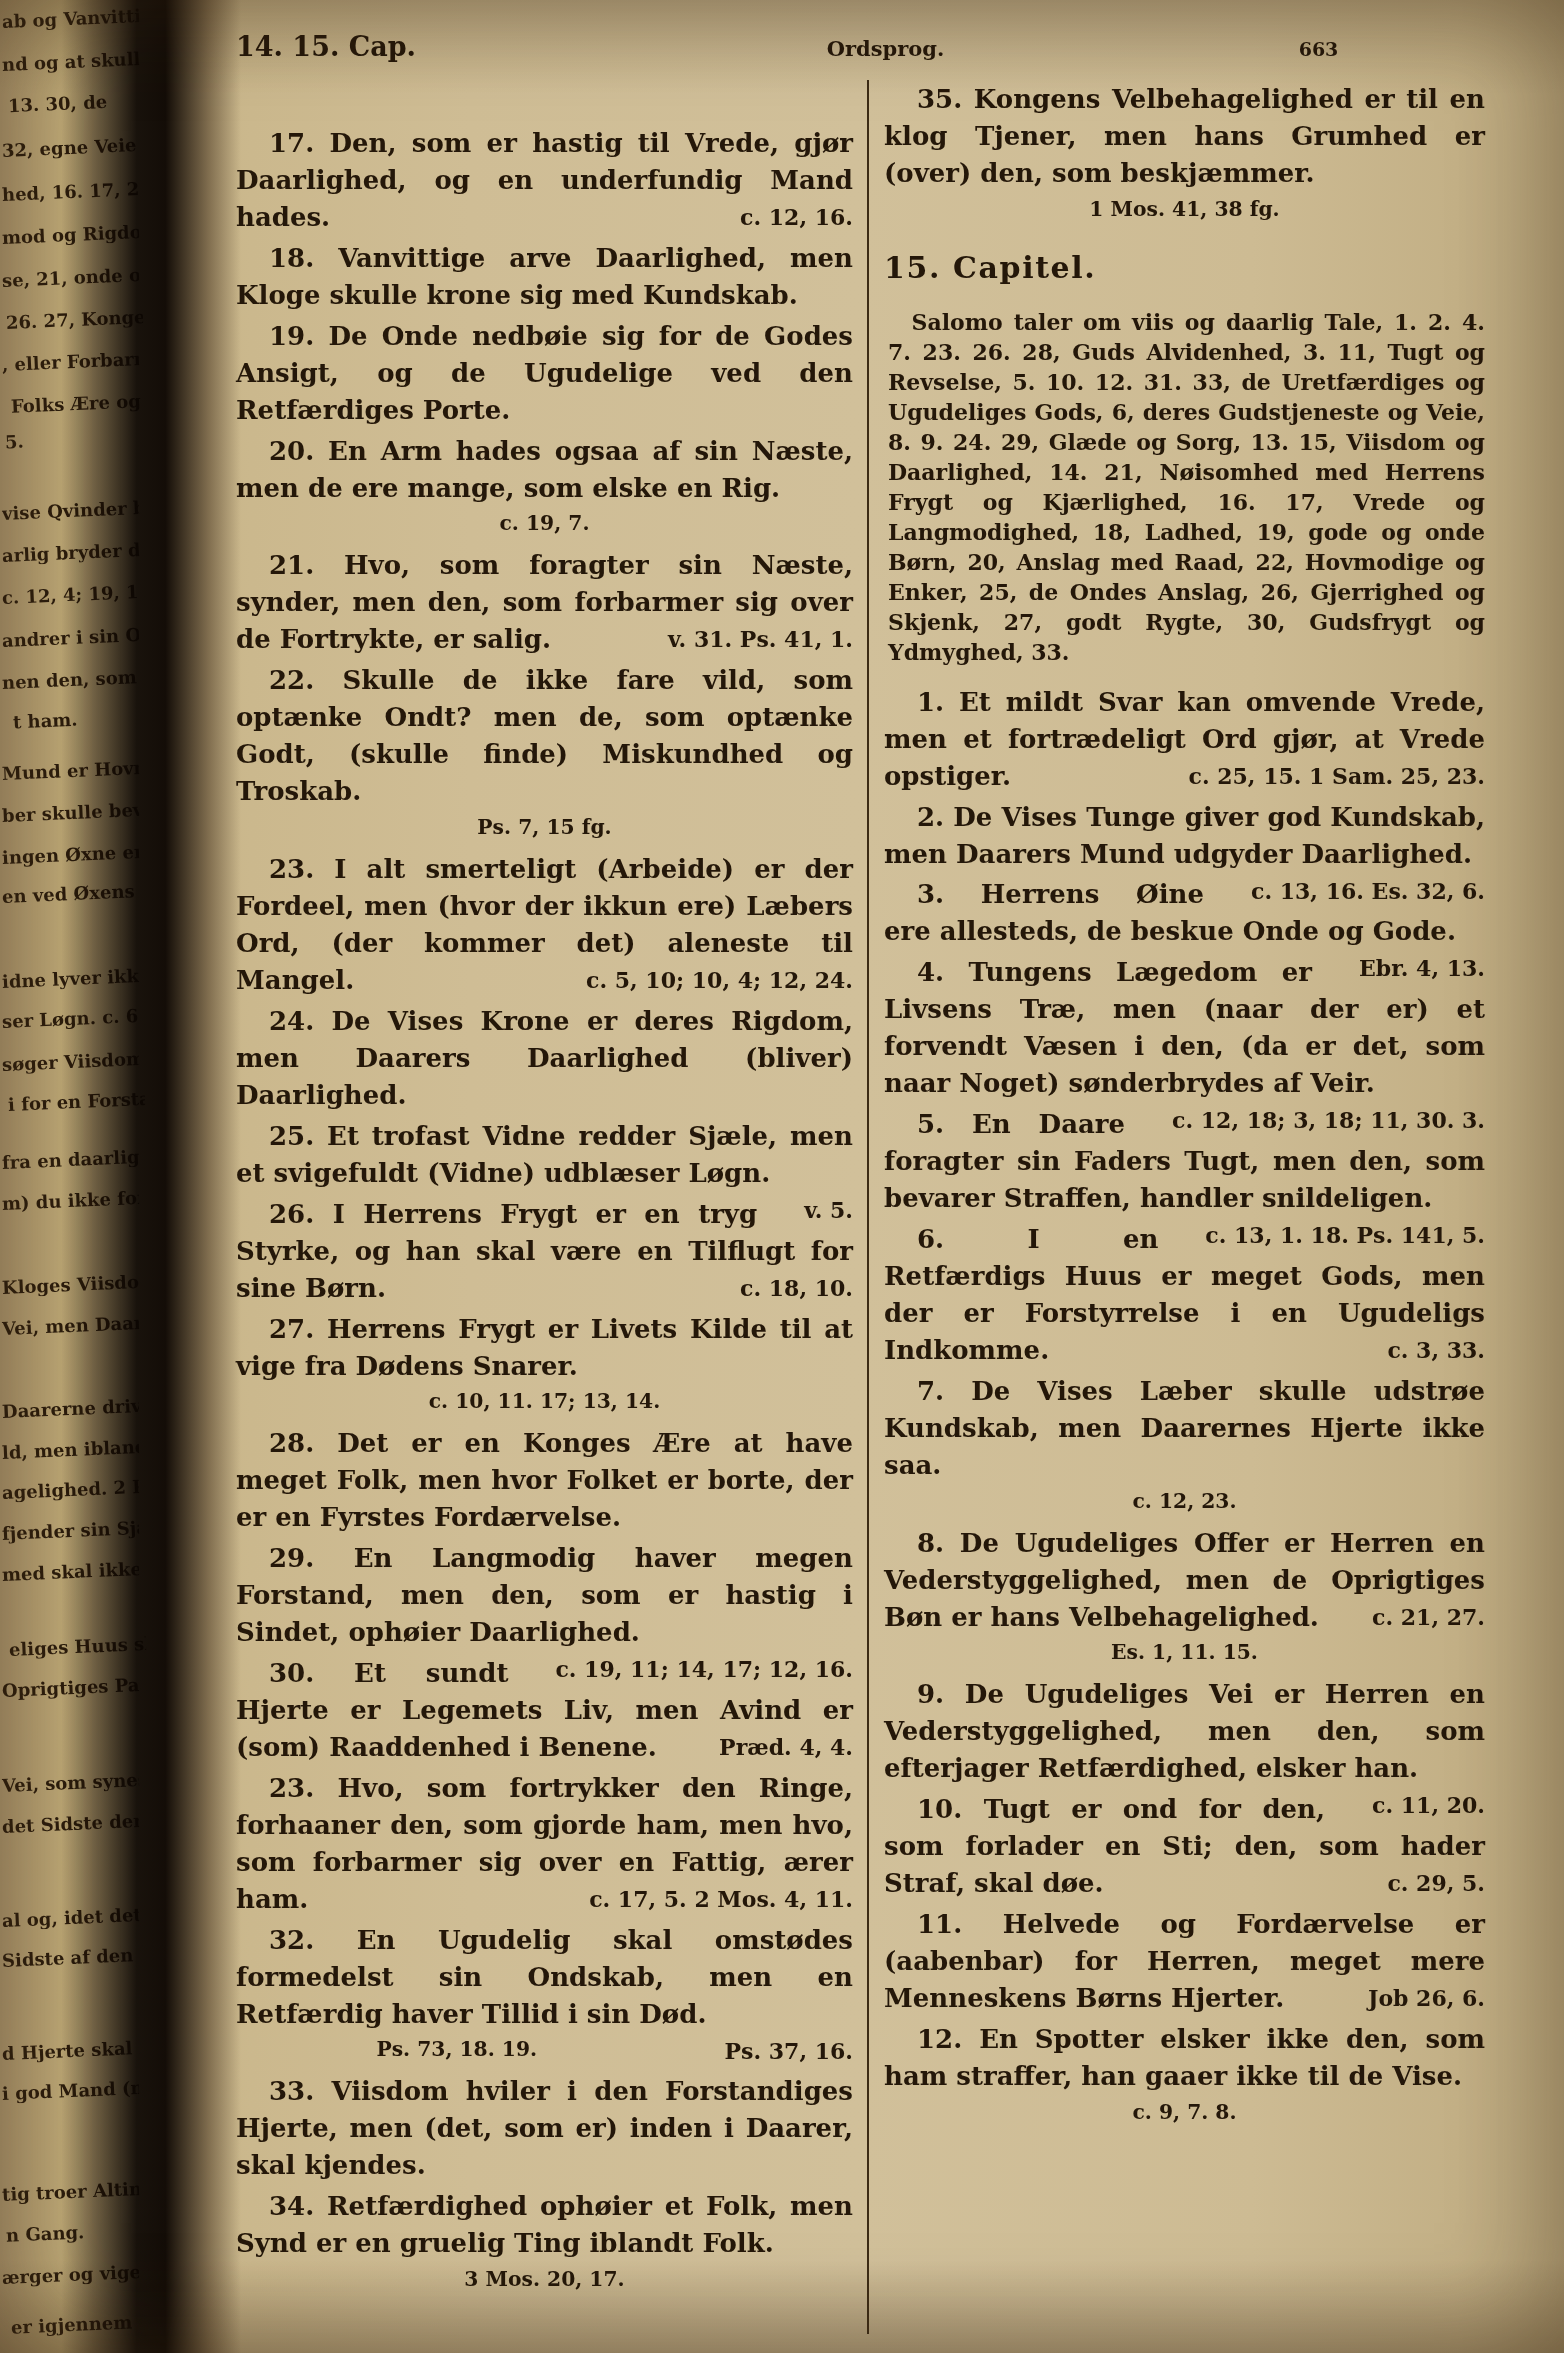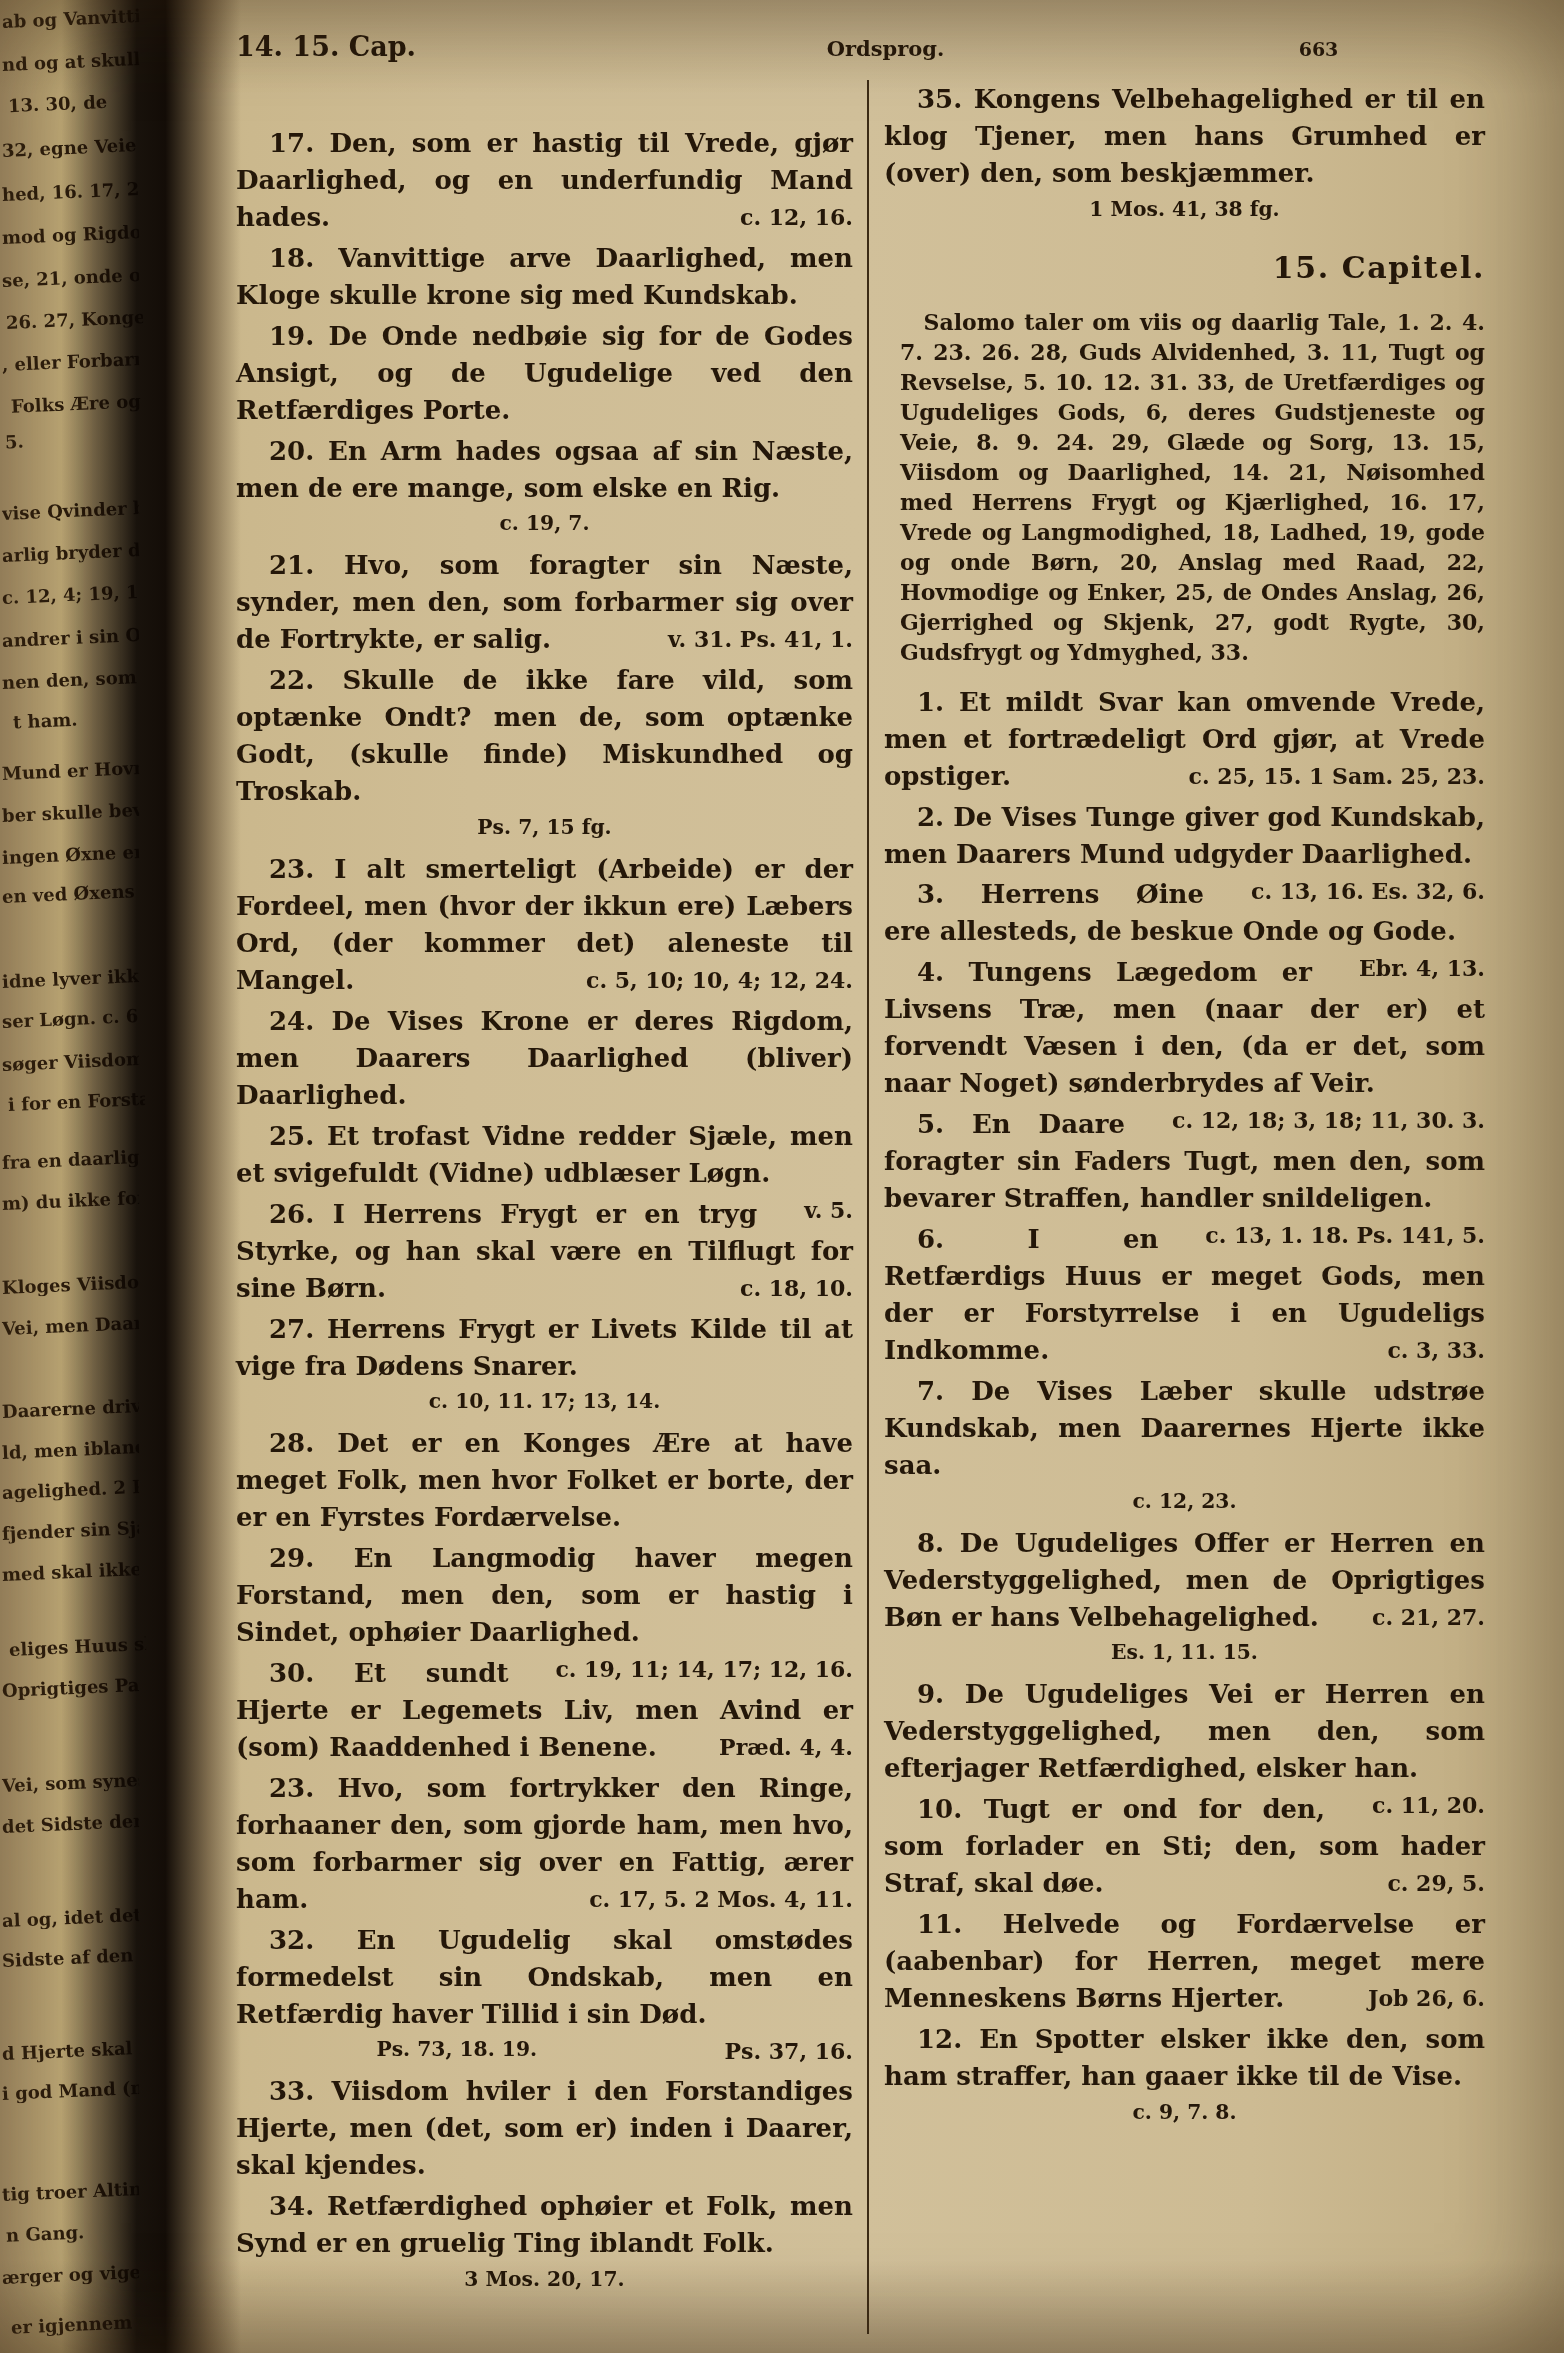--- a/index.html
+++ b/index.html
@@ -63,27 +63,27 @@
     text-align:justify; text-indent:33px;
     margin:0 0 3.9px 0;
   }
   .ref { float:right; font-size:22px; padding-left:14px; }
   .ref-center {
     text-align:center; font-size:20.3px; line-height:25px;
     margin:4.7px 0 11px 0;
   }
 
   .chapter-heading {
-    text-align:right; font-size:30px; letter-spacing:1.6px;
+    text-align:left; font-size:30px; letter-spacing:1.6px;
     margin:28px 0 22px 0;
   }
   .summary {
     font-size:22px; line-height:30px;
     text-align:justify; text-indent:23.5px;
-    margin:0 0 17px 16px;
+    margin:0 0 17px 4px;
   }
 </style>
 </head>
 <body>
 
 <div class="margin-strip">
   <span class="frag" style="top:9.4px">ab og Vanvittighed</span>
   <span class="frag" style="top:52px">nd og at skulle</span>
   <span class="frag" style="top:94px;left:7.8px">13. 30, de</span>
   <span class="frag" style="top:138px">32, egne Veie</span>

